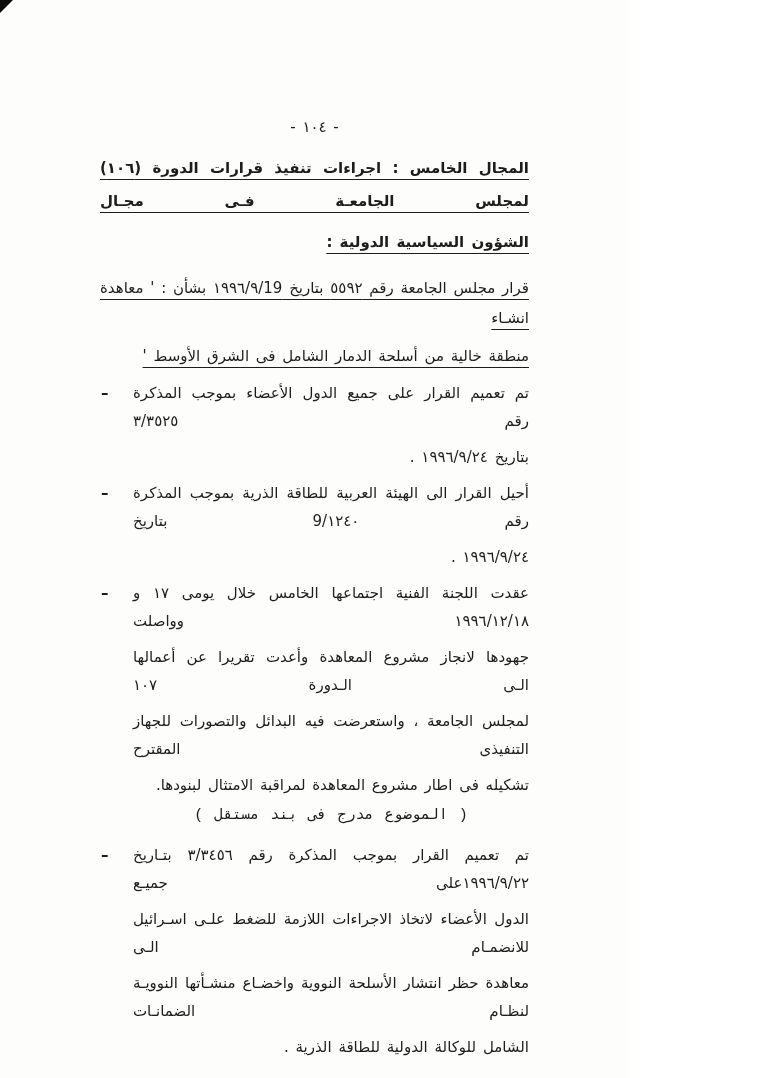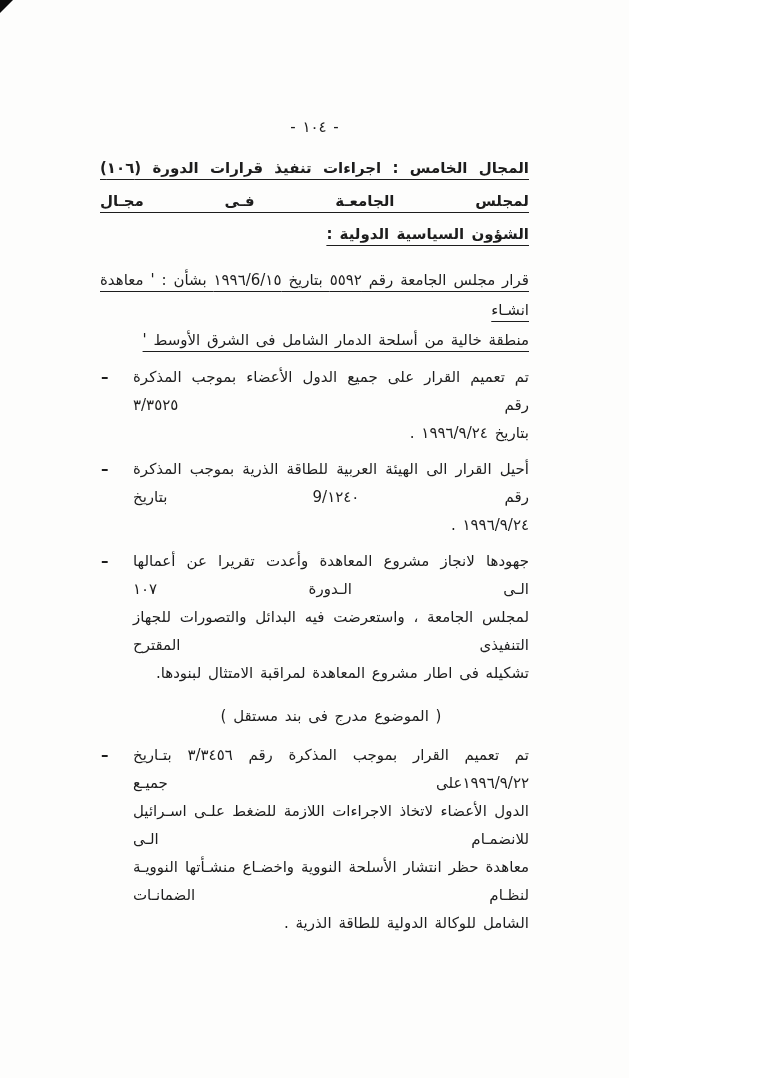--- a/index.html
+++ b/index.html
@@ -28,21 +28,21 @@
     direction:rtl;
     font-size:15px;
     word-spacing:2px;
   }
   .page-number{
     margin-top:118px;
     text-align:center;
     font-size:15px;
     letter-spacing:1px;
   }
-  .line{display:block;}
+  .line{display:block;margin-top:8px;}
   .just{text-align:justify;text-align-last:justify;}
   .endline{text-align:left;text-align-last:right;}
   .u{
     text-decoration:underline;
     text-decoration-thickness:1.2px;
     text-underline-offset:6px;
   }
   .heading{
     margin-top:16px;
     font-weight:bold;
@@ -57,62 +57,64 @@
     padding-left:33px; 
   }
   .bullet .line{line-height:28px;}
   .dash{
     position:absolute;
     left:1px;top:0;
     line-height:28px;
     font-weight:bold;
   }
   .note{
-    margin-top:15px;
+    margin-top:3px;
     padding-left:33px;
     line-height:28px;
     text-align:center;
+    font-family:Liberation Mono, monospace;
   }
   .sec2 .line{line-height:29px;}
 </style>
 </head>
 <body>
 
 <div class="page">
 
   <div class="corner-mark"></div>
 
   <div class="content">
 
     <div class="page-number">- ١٠٤ -</div>
 
     <div class="heading">
       <span class="line just u">المجال الخامس :  اجراءات تنفيذ قرارات الدورة (١٠٦) لمجلس  الجامعـة فـى مجـال</span>
       <span class="line endline u">الشؤون السياسية الدولية :</span>
     </div>
 
     <div class="res-title">
-      <span class="line just u">قرار مجلس الجامعة رقم ٥٥٩٢ بتاريخ ١٩٩٦/6/١٥ بشأن : ' معاهدة انشـاء</span>
+      <span class="line just u">قرار مجلس الجامعة رقم ٥٥٩٢ بتاريخ ١٩٩٦/٩/19 بشأن : ' معاهدة انشـاء</span>
       <span class="line endline u">منطقة خالية من أسلحة الدمار  الشامل فى الشرق الأوسط '</span>
     </div>
 
     <div class="bullet">
       <span class="dash">–</span>
       <span class="line just">تم تعميم القرار على جميع الدول الأعضاء بموجب المذكرة رقم ٣/٣٥٢٥</span>
       <span class="line endline">بتاريخ ١٩٩٦/٩/٢٤ .</span>
     </div>
 
     <div class="bullet">
       <span class="dash">–</span>
       <span class="line just">أحيل القرار الى الهيئة العربية للطاقة الذرية بموجب المذكرة رقم 9/١٢٤٠ بتاريخ</span>
       <span class="line endline">١٩٩٦/٩/٢٤ .</span>
     </div>
 
     <div class="bullet">
       <span class="dash">–</span>
+      <span class="line just">عقدت اللجنة الفنية اجتماعها الخامس خلال يومى ١٧ و ١٩٩٦/١٢/١٨ وواصلت</span>
       <span class="line just">جهودها لانجاز مشروع المعاهدة وأعدت تقريرا عن أعمالها الـى الـدورة ١٠٧</span>
       <span class="line just">لمجلس الجامعة ، واستعرضت فيه  البدائل والتصورات للجهاز التنفيذى المقترح</span>
       <span class="line endline">تشكيله فى اطار مشروع المعاهدة لمراقبة الامتثال لبنودها.</span>
     </div>
 
     <div class="note">( الموضوع مدرج فى بند مستقل )</div>
 
 
     <div class="bullet" style="margin-top:11px;">
       <span class="dash">–</span>

